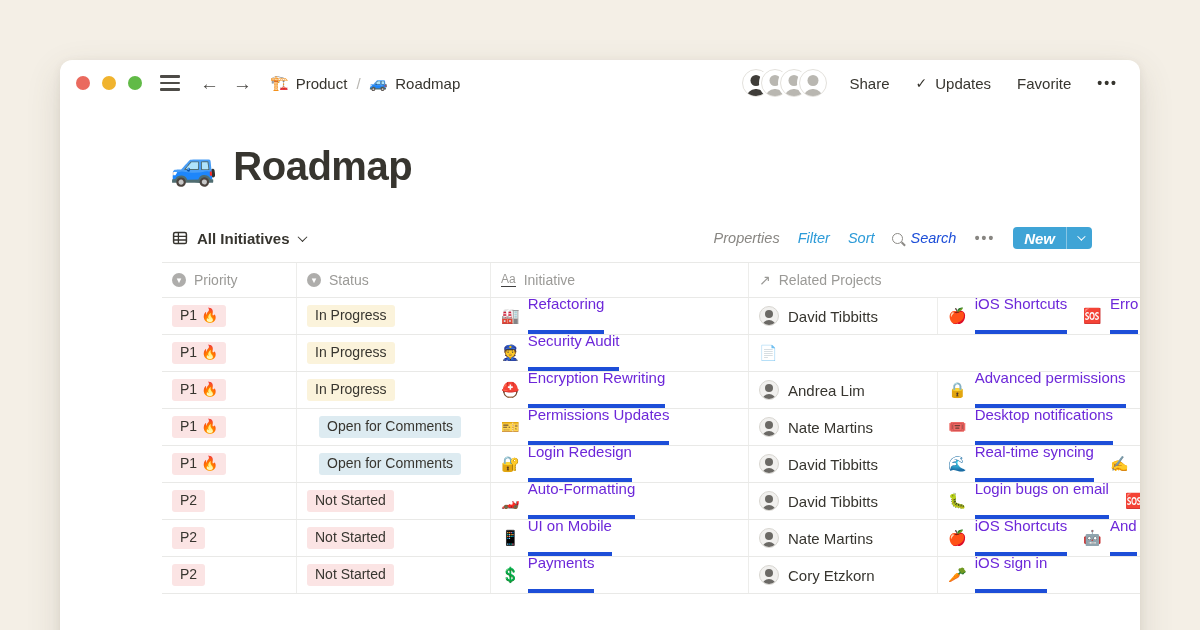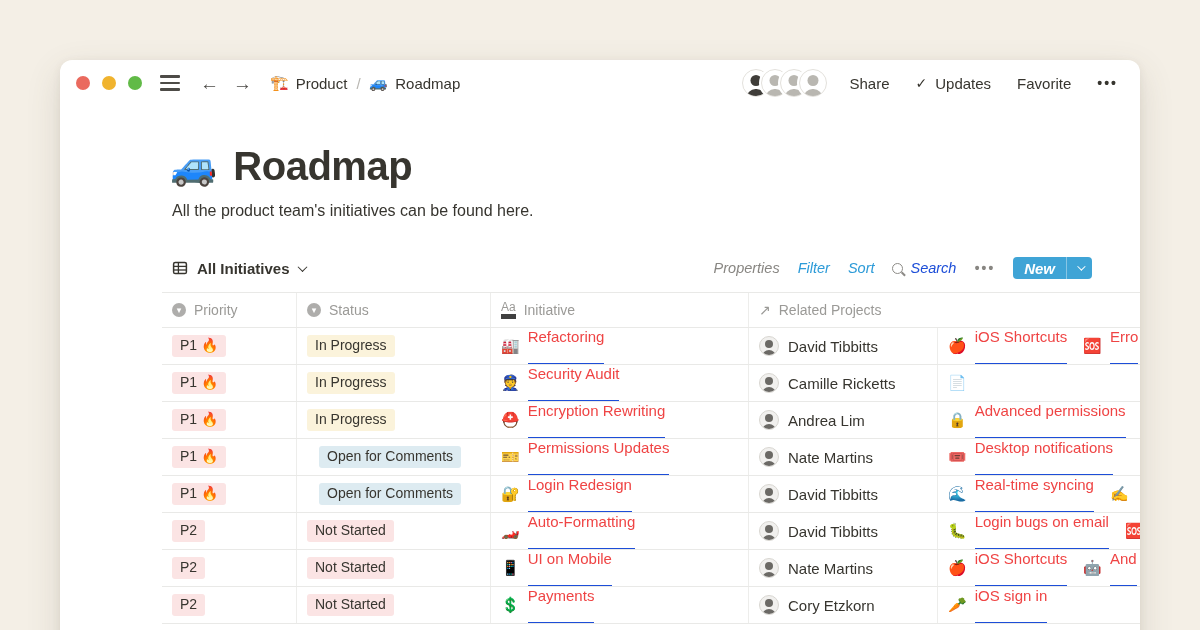--- a/index.html
+++ b/index.html
@@ -73,38 +73,38 @@
 
   
   .table { margin:6px 0 0 102px; width:978px; }
   .trow { display:grid; grid-template-columns:135px 194px 258px 189px 1fr; align-items:stretch; }
   .thead { border-top:1px solid #e9e9e7; border-bottom:1px solid #e9e9e7; height:36px; }
   .th { display:flex; align-items:center; gap:8px; padding:0 10px; font-size:14px; color:#9b9a97;
         border-right:1px solid #ededeb; overflow:hidden; white-space:nowrap; }
   .th:last-child { border-right:none; }
   .i-select { width:14px; height:14px; border-radius:50%; background:#aeadab; color:#fff; font-size:9px;
               display:inline-flex; align-items:center; justify-content:center; flex:none; }
-  .i-aa { font-size:12px; color:#9b9a97; border-bottom:5px solid #404040; line-height:1.1; }
+  .i-aa { font-size:12px; color:#9b9a97; border-bottom:1px solid #404040; line-height:1.1; }
   .i-person { width:15px; height:13px; position:relative; flex:none; }
   .i-person::before { content:""; position:absolute; top:0; left:4px; width:6px; height:6px; border-radius:50%; background:#aeadab; }
   .i-person::after { content:""; position:absolute; bottom:0; left:1px; width:12px; height:6px; border-radius:6px 6px 0 0; background:#aeadab; }
   .i-arrow-ne { font-size:14px; color:#9b9a97; }
 
   .row { height:37px; border-bottom:1px solid #e9e9e7; }
   .td { display:flex; align-items:center; padding:0 10px; border-right:1px solid #ededeb;
         overflow:hidden; white-space:nowrap; }
   .td:last-child { border-right:none; }
 
   .tag { display:inline-block; padding:2.5px 8px; border-radius:3px; font-size:14px; line-height:1.25; color:#37352f; }
   .tag-red    { background:#fbe4e4; }
   .tag-yellow { background:#fbf3db; }
   .tag-blue   { background:#ddebf1;margin-left:12px; }
 
   .cell-emoji { font-size:15px; margin-right:8px; flex:none; }
-  .link { font-size:15px; font-weight:500; color:#ef4444; border-bottom:2px solid #1d4ed8;
+  .link { font-size:15px; font-weight:500; color:#6d28d9; border-bottom:7px solid #1d4ed8;
           padding-bottom:18px; cursor:pointer; }
   .rel-item { display:inline-flex; align-items:center; margin-right:16px; flex:none; cursor:pointer; }
 
   .pm-avatar { width:20px; height:20px; border-radius:50%; background:#f1f0ee; border:1px solid #d8d6d1;
                position:relative; overflow:hidden; margin-right:9px; flex:none; }
   .pm-avatar::before { content:""; position:absolute; top:3px; left:50%; transform:translateX(-50%);
                        width:8px; height:8px; border-radius:50%; background:#6b6965; }
   .pm-avatar::after { content:""; position:absolute; bottom:-4px; left:50%; transform:translateX(-50%);
                       width:14px; height:9px; border-radius:7px 7px 0 0; background:#6b6965; }
   .pm-name { font-size:15px; }
@@ -156,21 +156,20 @@
           <span>Favorite</span>
         </span>
         <span class="i-more">•••</span>
       </div>
     </div>
 
     <div class="title-row">
       <span class="title-emoji">🚙</span>
       <h1 class="page-title">Roadmap</h1>
     </div>
-    <div class="subtitle">All the product team's initiatives can be found here.</div>
 
     <div class="toolbar">
       <div class="view-switch">
         <svg width="16" height="16" viewBox="0 0 16 16">
           <rect x="1.6" y="2.4" width="12.8" height="11.2" rx="1.6" fill="none" stroke="#37352f" stroke-width="1.5"></rect>
           <line x1="1.6" y1="6.4" x2="14.4" y2="6.4" stroke="#37352f" stroke-width="1.3"></line>
           <line x1="1.6" y1="10" x2="14.4" y2="10" stroke="#37352f" stroke-width="1.3"></line>
           <line x1="6.4" y1="2.4" x2="6.4" y2="13.6" stroke="#37352f" stroke-width="1.3"></line>
         </svg>
         <span>All Initiatives</span>
@@ -247,24 +246,20 @@
             <span class="tag tag-red">P1 🔥</span>
           </div>
         <div class="td">
             <span class="tag tag-yellow">In Progress</span>
           </div>
         <div class="td">
             <span class="cell-emoji">👮</span>
             <span class="link">Security Audit</span>
           </div>
         <div class="td">
-            <span class="pm-avatar"></span>
-            <span class="pm-name">Camille Ricketts</span>
-          </div>
-        <div class="td">
           <span class="rel-item">
               <span class="cell-emoji">📄</span>
             </span>
         </div>
       </div>
 
       <div class="trow row">
         <div class="td">
             <span class="tag tag-red">P1 🔥</span>
           </div>

